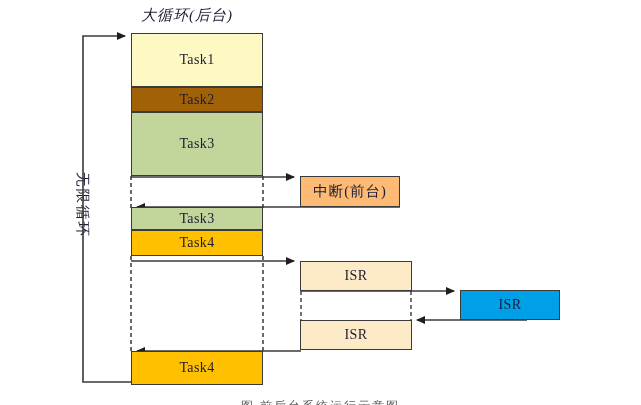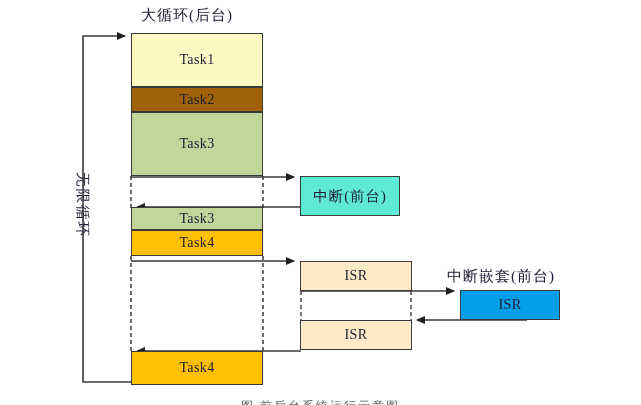--- a/index.html
+++ b/index.html
@@ -47,21 +47,21 @@
     font-size:12px;color:#555;
     text-align:center;
     letter-spacing:2px;
   }
 </style>
 </head>
 <body>
 
 <div id="stage">
 
-  <div class="caption" style="left:141px;top:6px;">大循环(后台)</div>
+  <div class="caption" style="left:141px;top:6px;font-style:italic;">大循环(后台)</div>
 
   <div class="vlabel" style="left:92px;top:172px;">无限循环</div>
 
   <svg viewBox="0 0 641 405">
     <defs>
       <marker id="ah" markerWidth="9" markerHeight="9" refX="8" refY="4" orient="auto" markerUnits="userSpaceOnUse">
         <path d="M0,0 L9,4 L0,8 Z" fill="#1f1f1f"></path>
       </marker>
     </defs>
 
@@ -102,25 +102,24 @@
   <div class="box" style="left:131px;top:87px;width:132px;height:25px;background:#a16207;">Task2</div>
 
   <div class="box" style="left:131px;top:112px;width:132px;height:64px;background:#c2d69b;">Task3</div>
 
   <div class="box" style="left:131px;top:207px;width:132px;height:23px;background:#c2d69b;">Task3</div>
 
   <div class="box" style="left:131px;top:230px;width:132px;height:26px;background:#ffc000;">Task4</div>
 
   <div class="box" style="left:131px;top:351px;width:132px;height:34px;background:#ffc000;">Task4</div>
 
-  <div class="box cn" style="left:300px;top:176px;width:100px;height:40px;background:#5eead4;">中断(前台)</div>
+  <div class="box cn" style="left:300px;top:176px;width:100px;height:31px;background:#fdba74;">中断(前台)</div>
 
   <div class="box" style="left:300px;top:261px;width:112px;height:30px;background:#fdeac7;">ISR</div>
 
   <div class="box" style="left:300px;top:320px;width:112px;height:30px;background:#fdeac7;">ISR</div>
 
-  <div class="caption" style="left:447px;top:267px;">中断嵌套(前台)</div>
 
   <div class="box" style="left:460px;top:290px;width:100px;height:30px;background:#00a0e9;">ISR</div>
 
   <div class="bottomstrip">图 前后台系统运行示意图</div>
 
 </div>
 
 </body></html>

